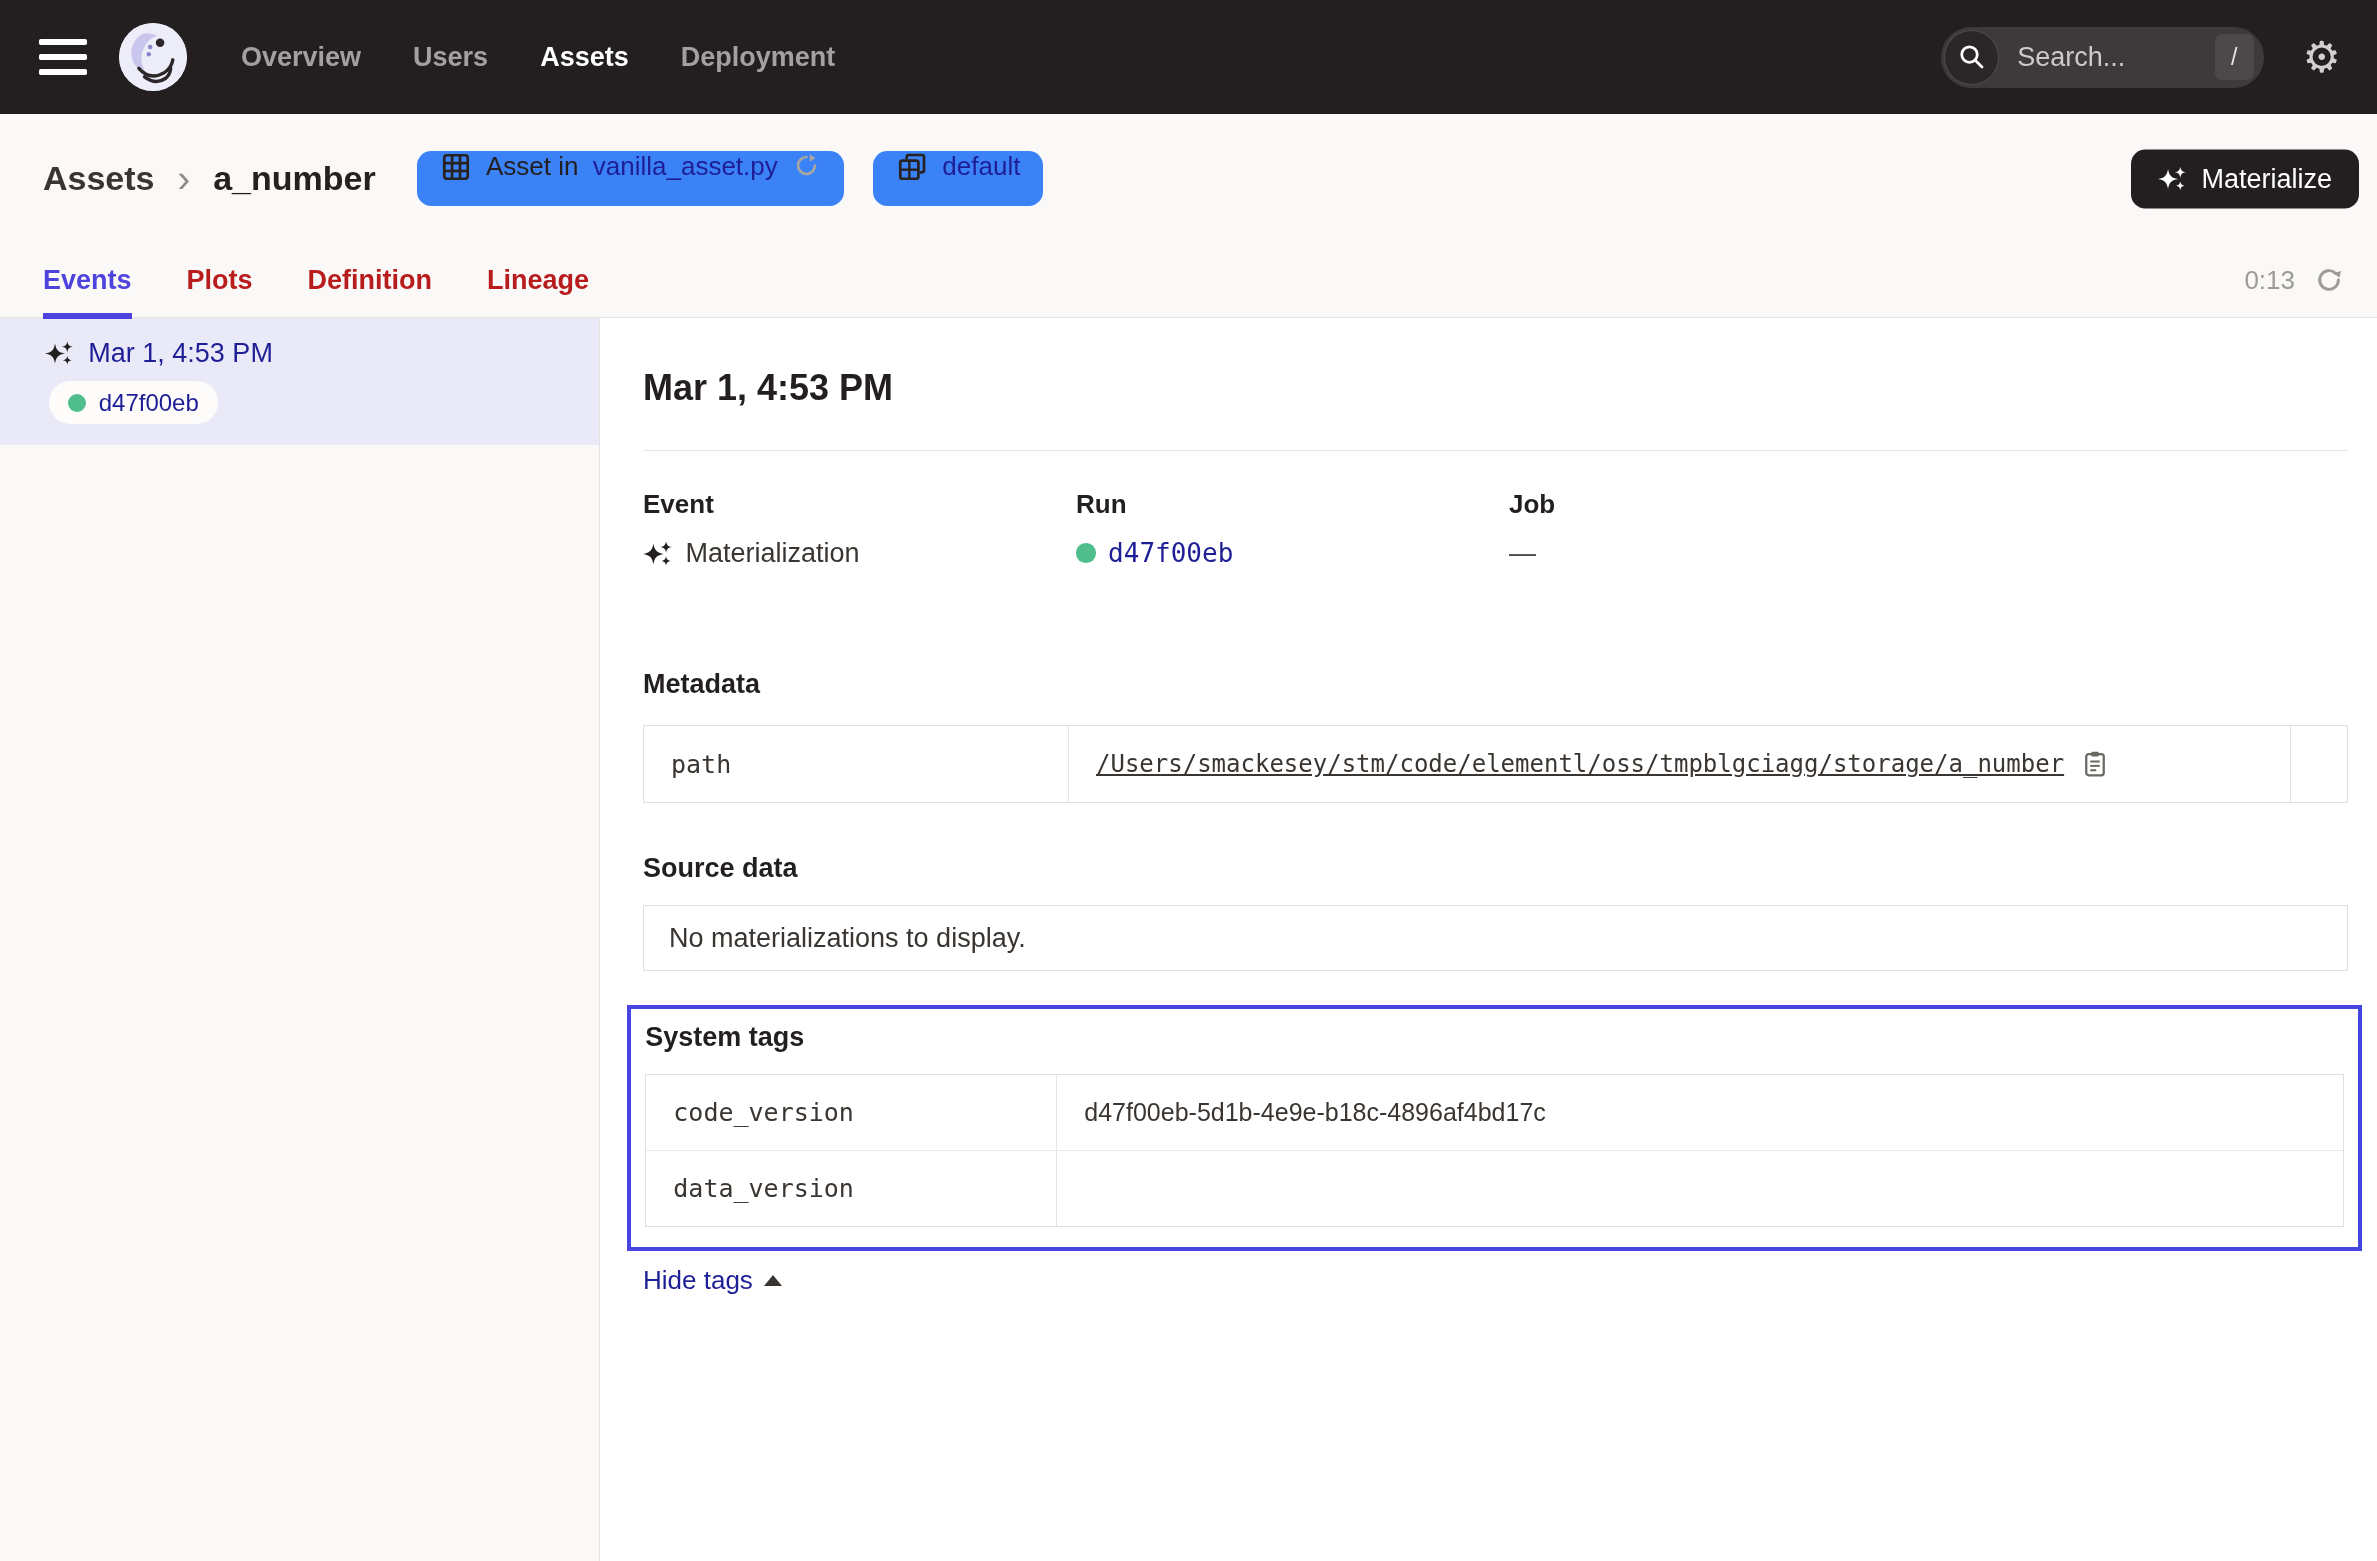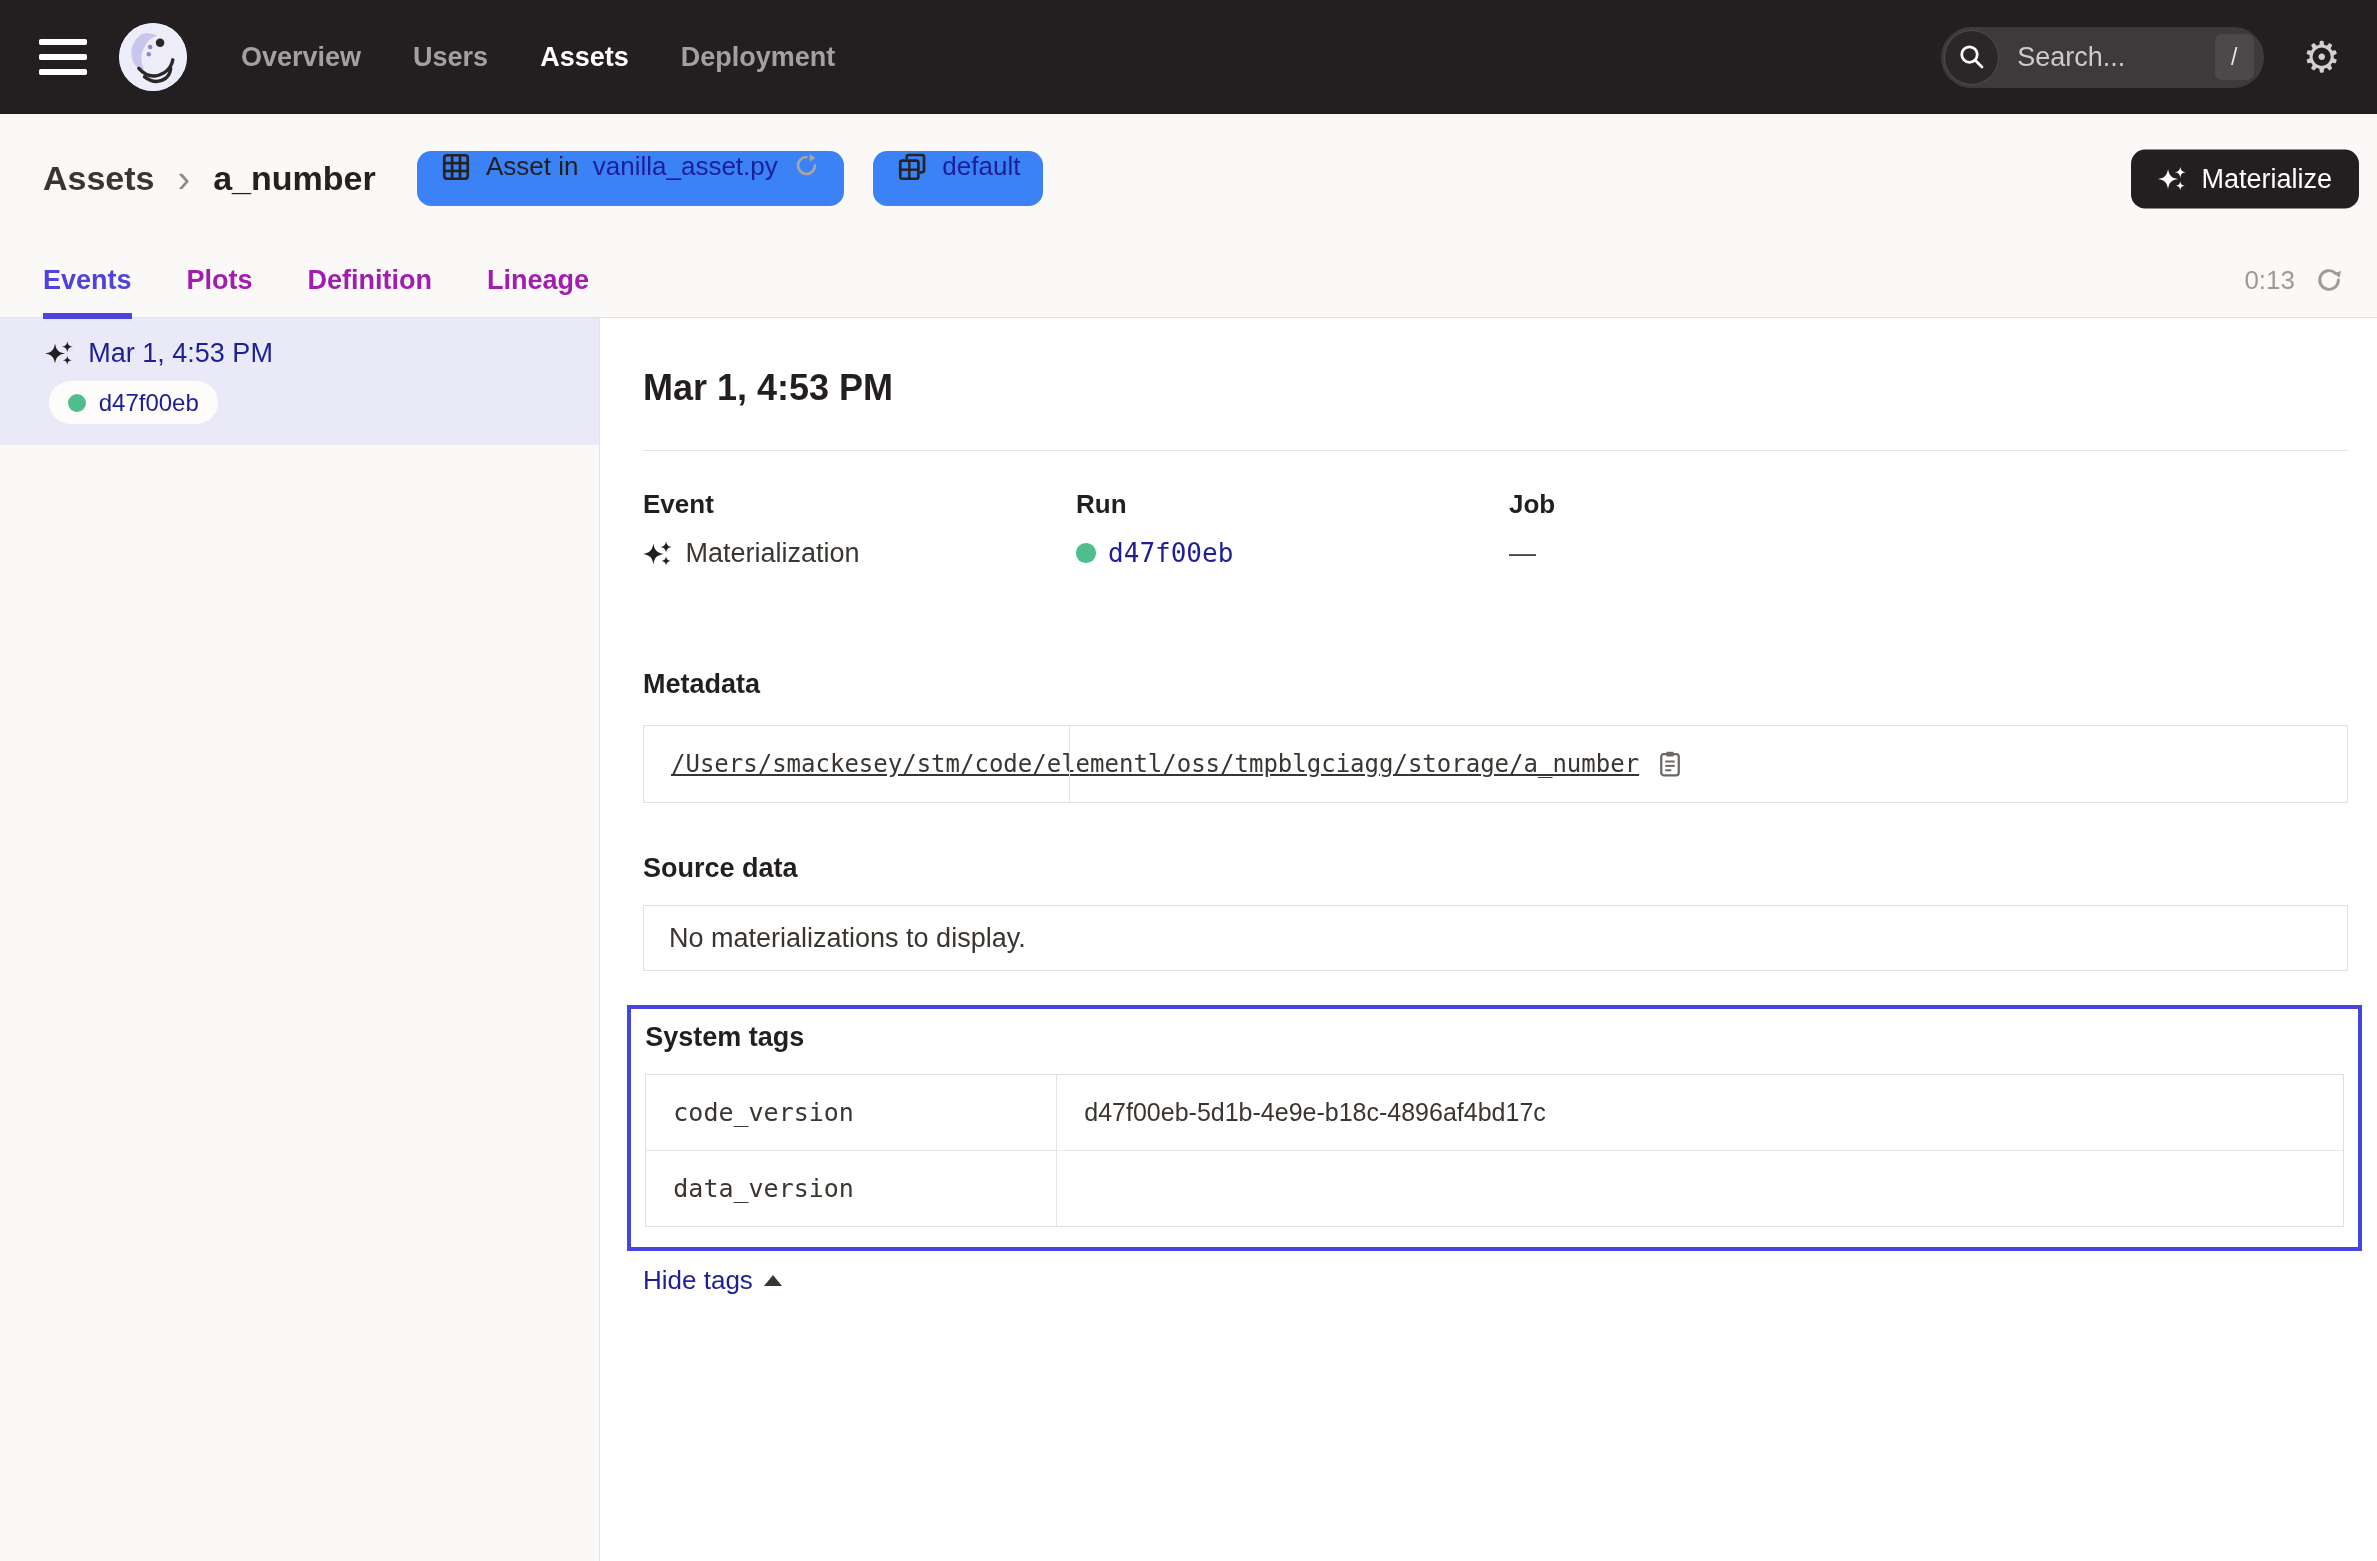--- a/index.html
+++ b/index.html
@@ -29,21 +29,21 @@
   .crumb-sep { font-size:38px; color:#8E8B88; margin:0 23px; line-height:1; }
   .crumb-current { font-size:34px; font-weight:600; color:#26211E; }
   .pill-badge { margin-left:41px; height:55px; background:#3b82f6; border-radius:14.3px; display:flex; padding:0 23px; gap:14.3px; cursor:pointer; }
   .pill-badge + .pill-badge { margin-left:29px; }
   .pill-badge .txt { font-size:26px; color:#231F20; white-space:nowrap; }
   .pill-badge a { font-size:26px; color:#1E1E96; text-decoration:none; }
   .materialize-btn { position:absolute; right:18px; top:50%; transform:translateY(-50%); height:59px; background:#231F20; color:#FFFFFF; border:none; border-radius:14.3px; font-size:27px; font-weight:500; display:flex; align-items:center; gap:14.3px; padding:0 27px; cursor:pointer; font-family:"Liberation Sans", sans-serif; }
 
   
   .tab-bar { height:75px; background:#FAF9F7; border-bottom:1.8px solid #E5E3E0; display:flex; align-items:stretch; padding:0 32px 0 43px; }
-  .tab { display:flex; align-items:center; font-size:27px; font-weight:600; color:#a21caf; margin-right:55px; position:relative; cursor:pointer; }
+  .tab { display:flex; align-items:center; font-size:27px; font-weight:600; color:#b91c1c; margin-right:55px; position:relative; cursor:pointer; }
   .tab.active { color:#4F43DD; }
   .tab.active::after { content:""; position:absolute; left:0; right:0; bottom:-1.8px; height:5.4px; background:#4F43DD; }
   .tabbar-right { margin-left:auto; display:flex; align-items:center; gap:18px; }
   .countdown { font-size:26px; color:#9D9B98; }
 
   
   .content-row { display:flex; height:1243px; }
   .sidebar { width:600px; background:#FAF9F7; border-right:1.8px solid #E5E3E0; flex:0 0 auto; }
   .event-item { background:#E9E9F7; padding:19.6px 21.4px 21.4px 45px; cursor:pointer; }
   .event-item .line1 { display:flex; align-items:center; gap:14.3px; }
@@ -242,20 +242,21 @@
         <div class="col-label">Job</div>
         <div class="col-value">
             <span class="jobdash">—</span>
           </div>
       </div>
     </div>
 
     <div class="section-heading meta-heading">Metadata</div>
     <div class="kv-table">
       <div class="kv-row">
+        <div class="kv-key mono">path</div>
         <div class="kv-val">
           <a class="path-link mono">/Users/smackesey/stm/code/elementl/oss/tmpblgciagg/storage/a_number</a>
           <span class="icon copy-icon">
             <svg width="30" height="30" viewBox="0 0 24 24">
               <rect x="5" y="4" width="14" height="17" rx="2" stroke="#6B6762" stroke-width="1.8" fill="none"></rect>
               <rect x="9" y="2.2" width="6" height="3.8" rx="1" fill="#6B6762"></rect>
               <line x1="8.2" y1="10" x2="15.8" y2="10" stroke="#6B6762" stroke-width="1.6"></line>
               <line x1="8.2" y1="13.5" x2="15.8" y2="13.5" stroke="#6B6762" stroke-width="1.6"></line>
               <line x1="8.2" y1="17" x2="13" y2="17" stroke="#6B6762" stroke-width="1.6"></line>
             </svg>

